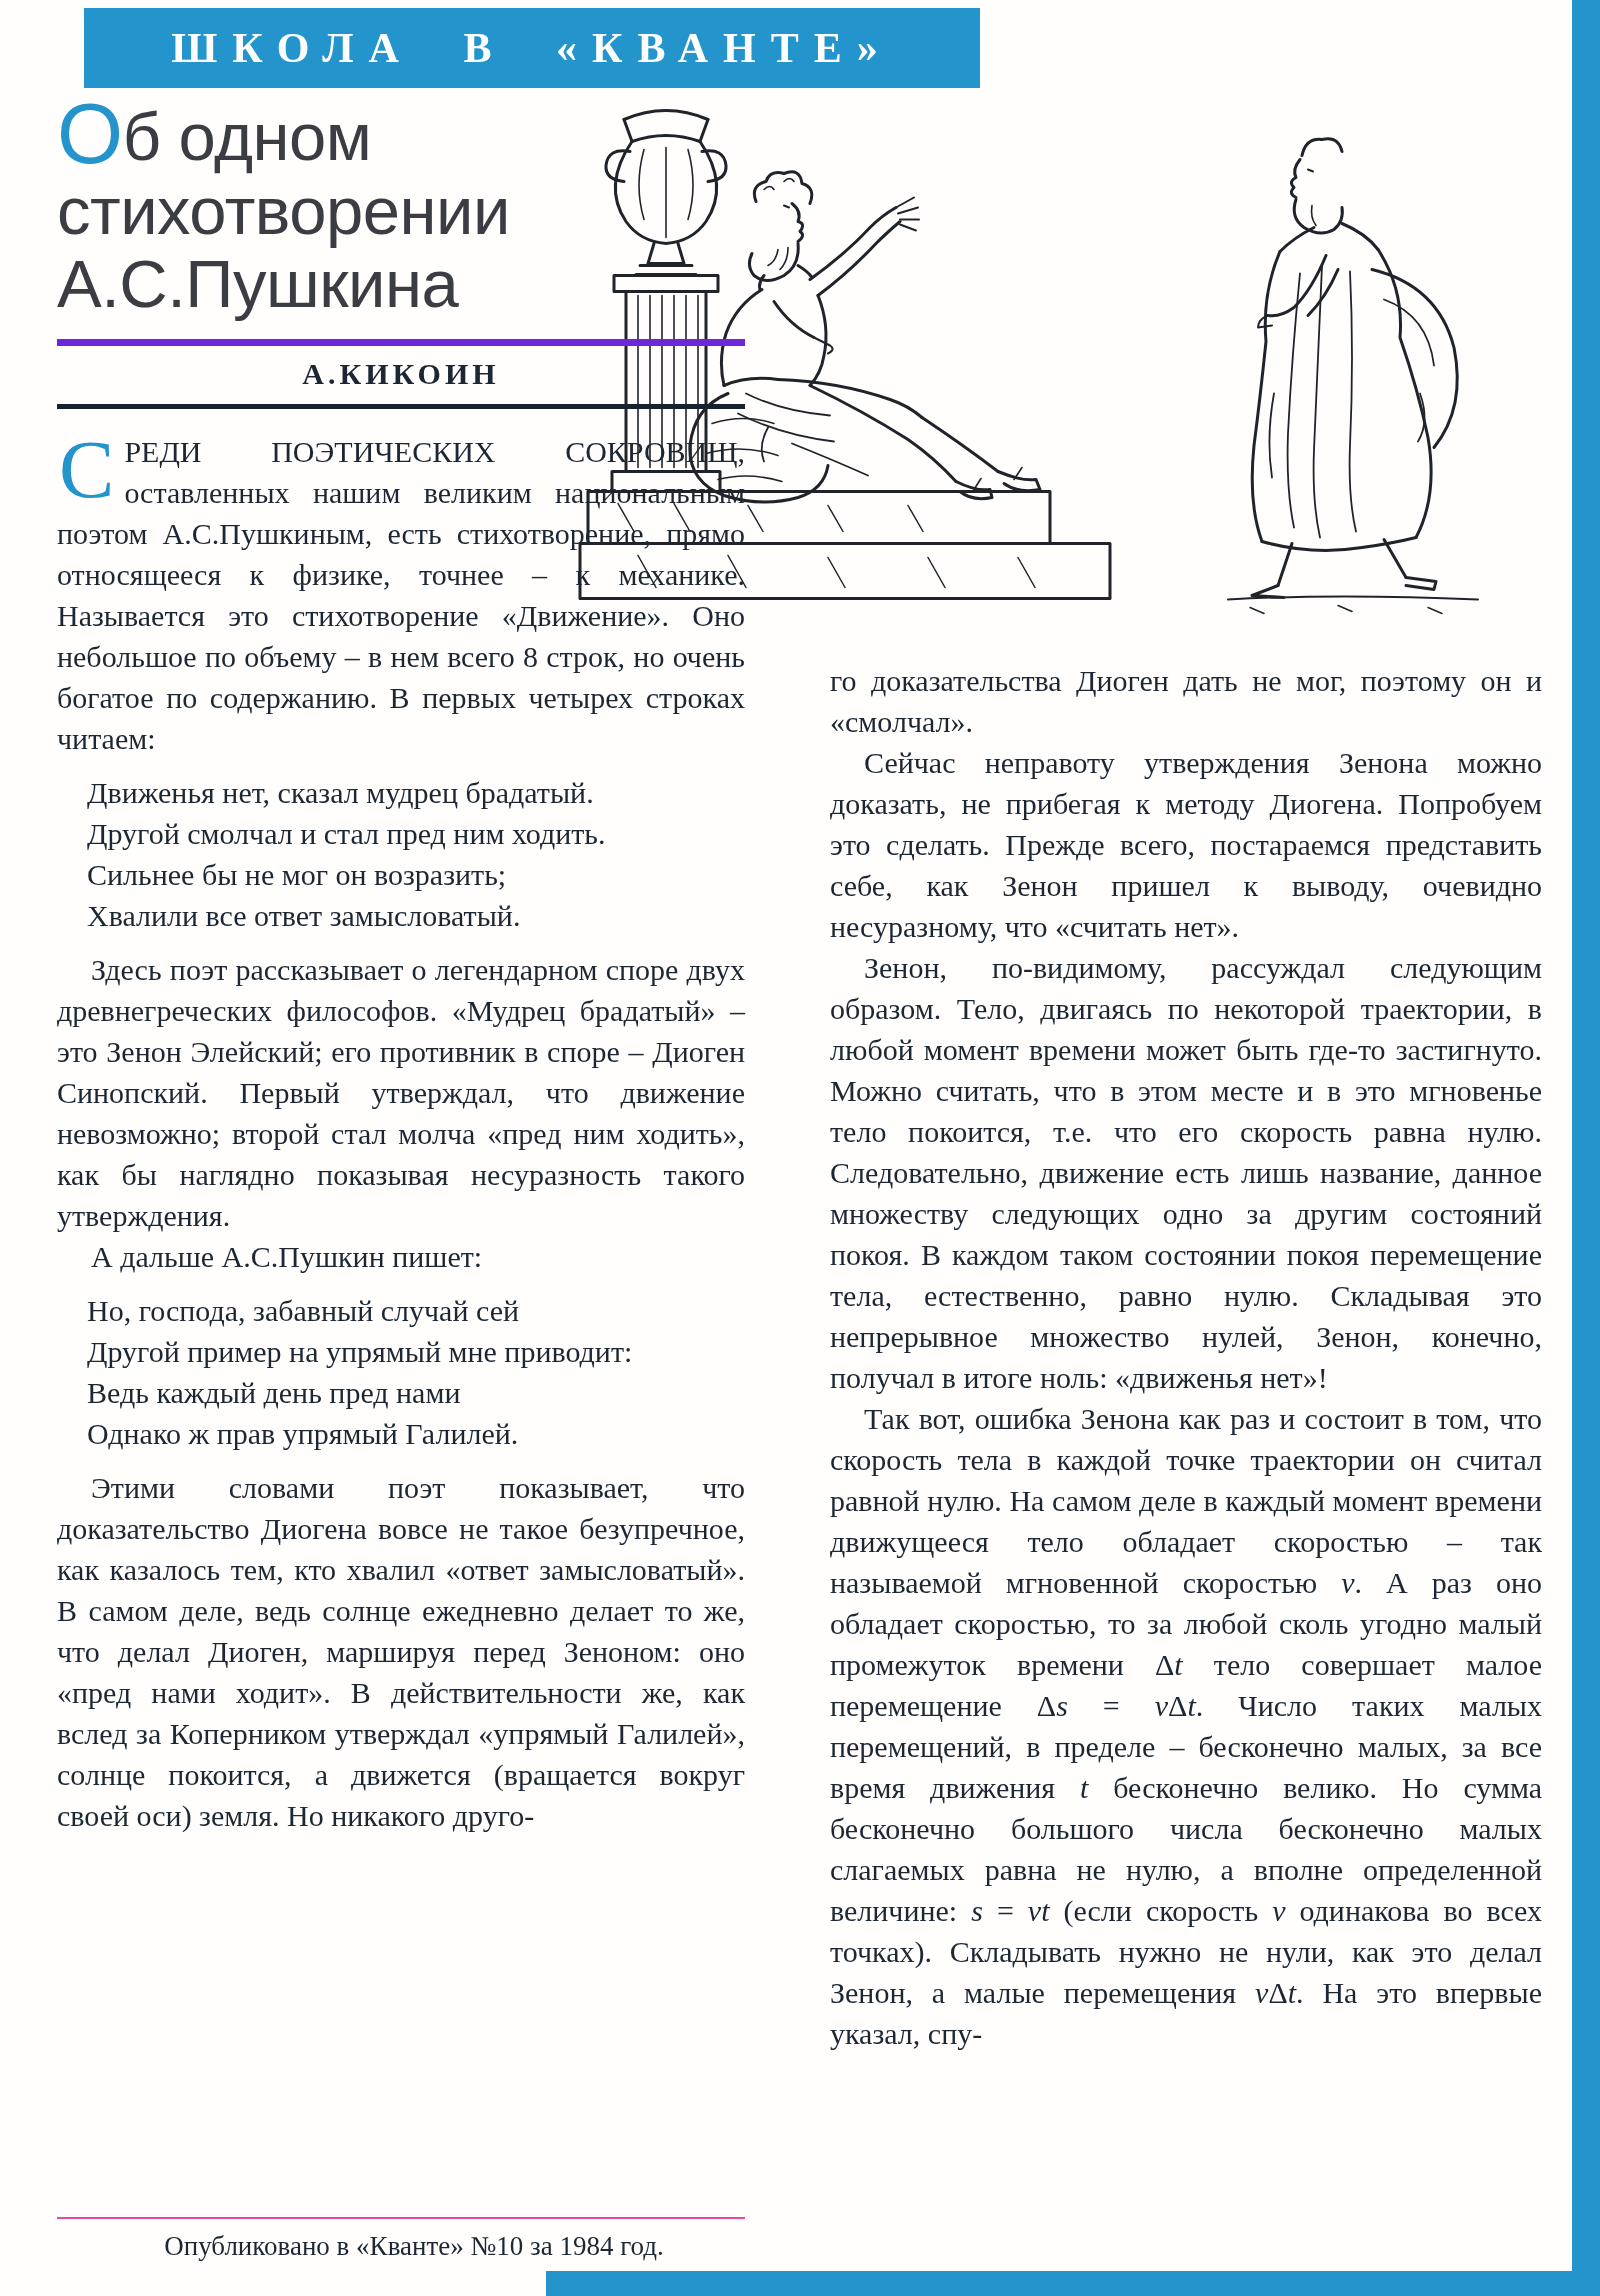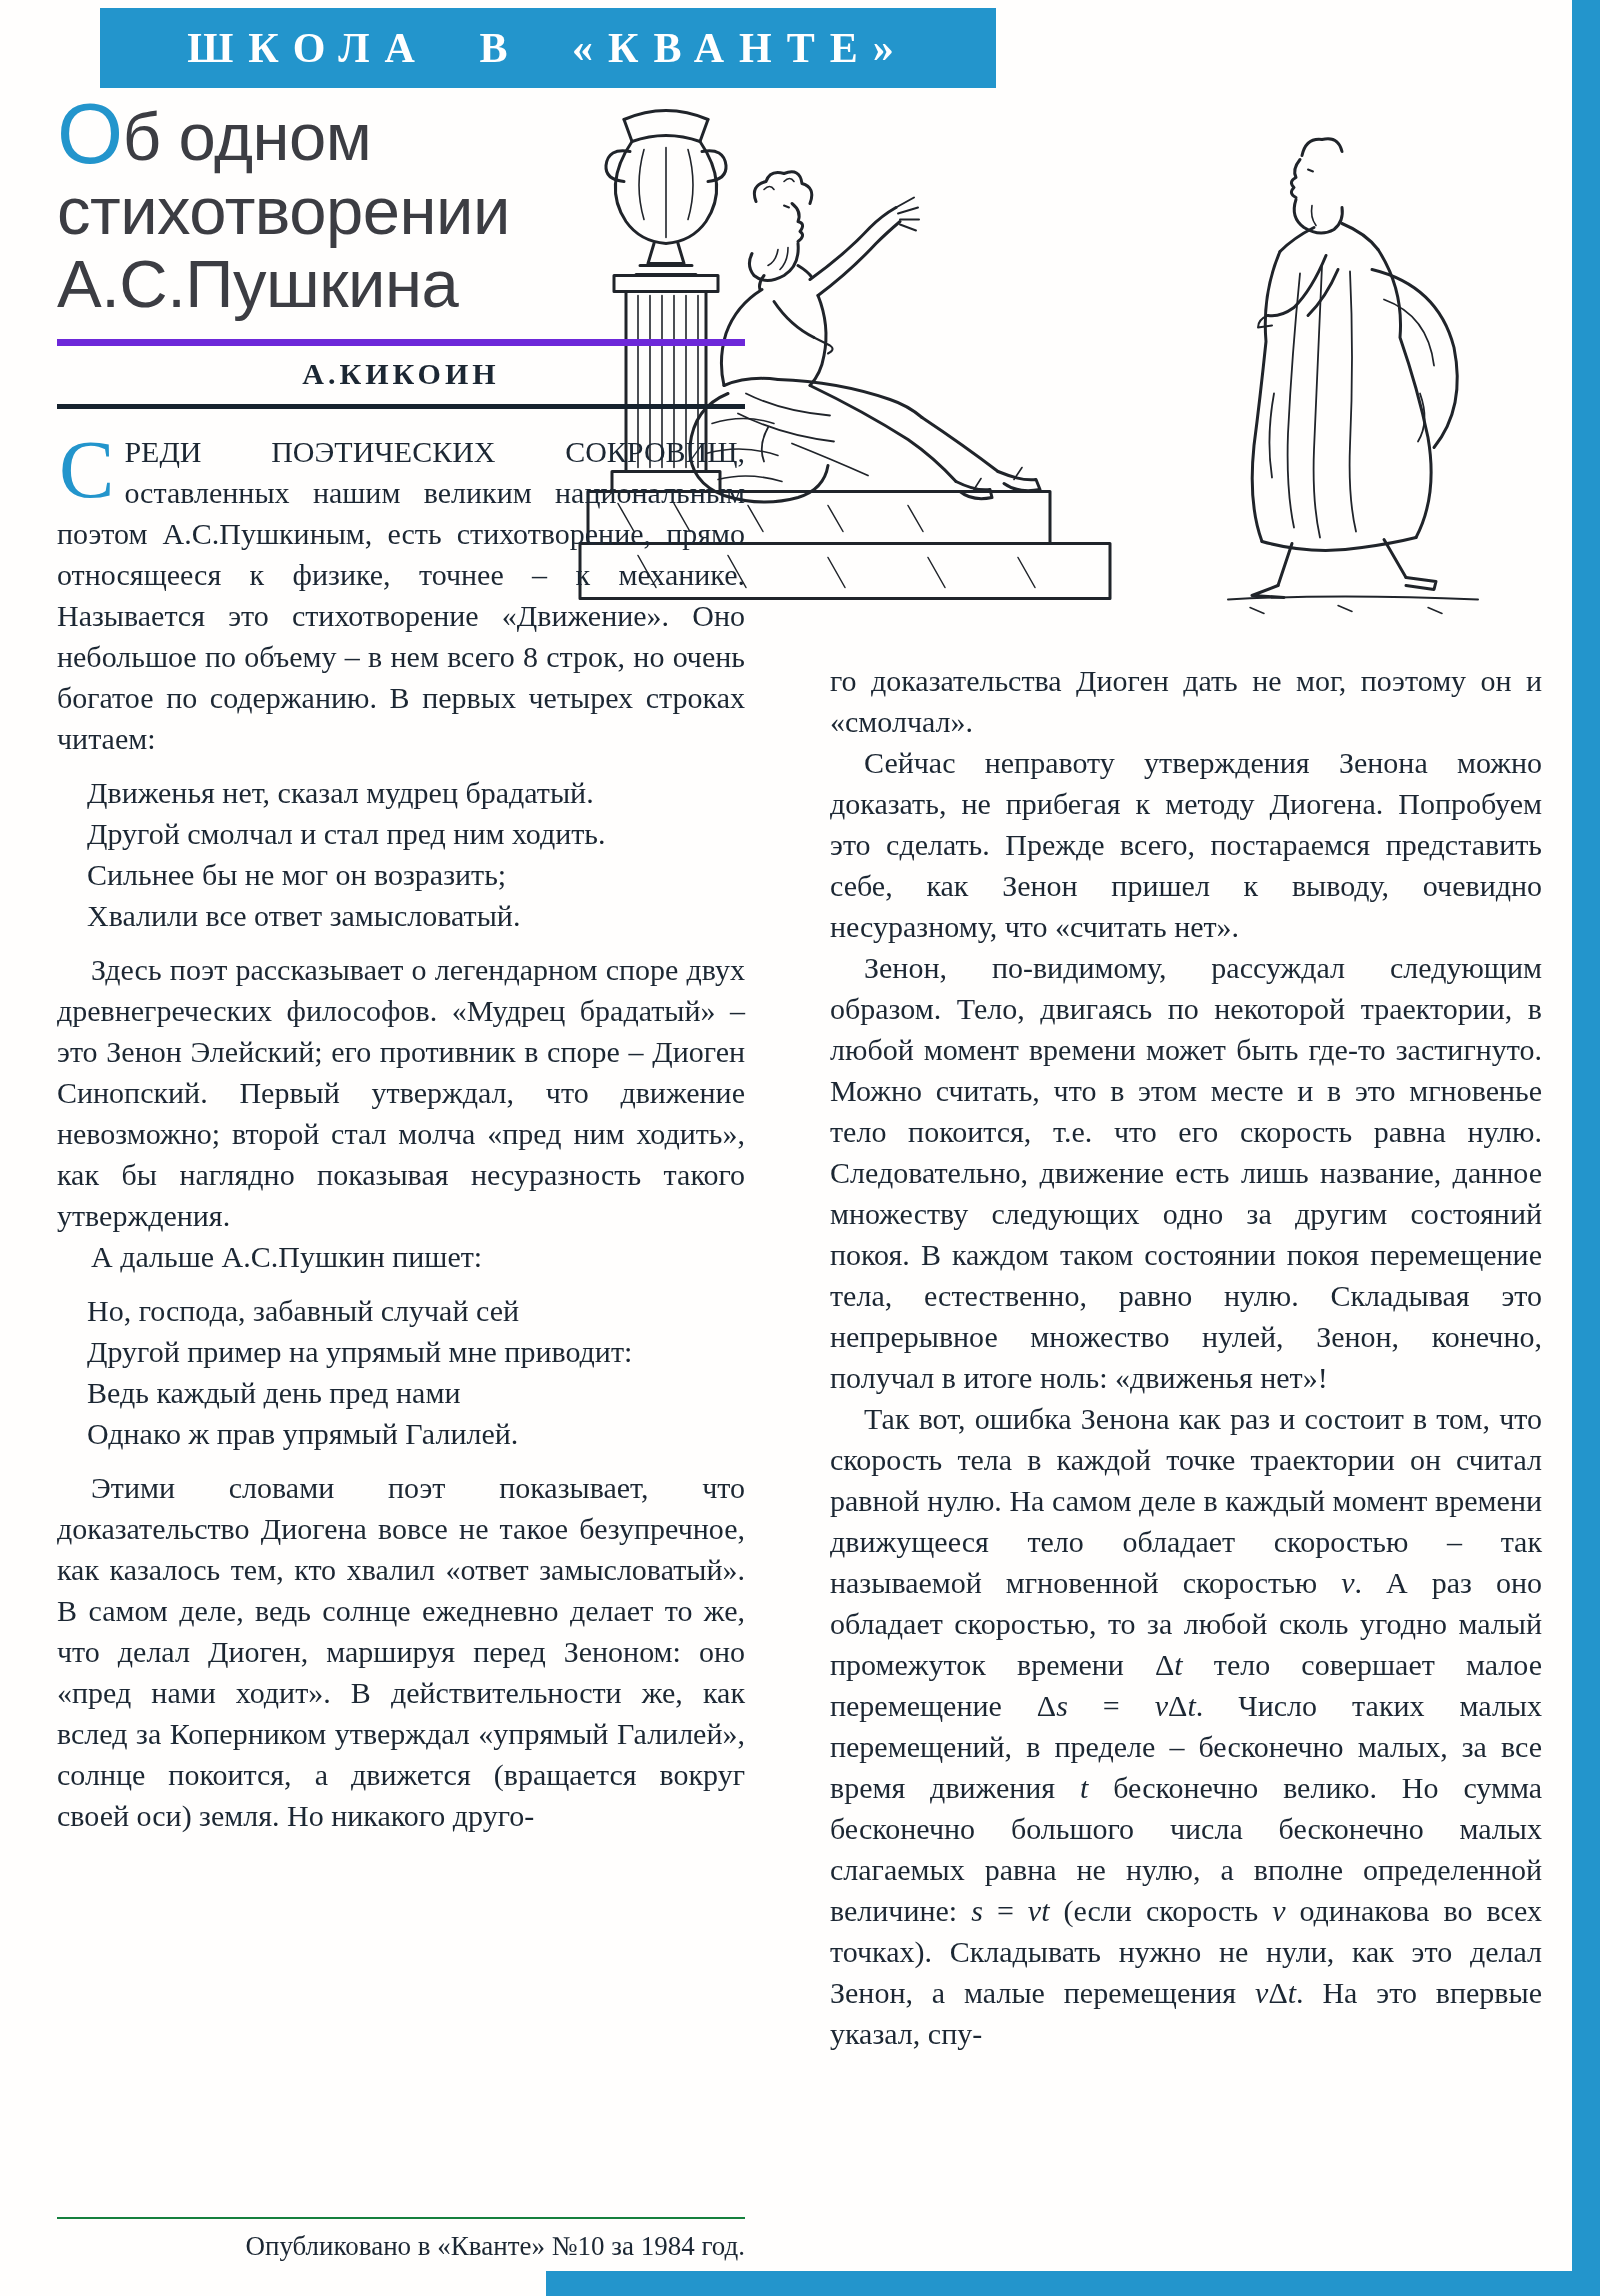--- a/index.html
+++ b/index.html
@@ -9,21 +9,21 @@
   }
   html,body{ background:#ffffff; }
   .page{
     position:relative; width:1600px; height:2296px;
     background:#fffefd; overflow:hidden;
     font-family:"Liberation Serif","DejaVu Serif",serif;
     color:var(--ink);
   }
   
   .banner{
-    position:absolute; left:100px; top:8px; width:896px; height:80px;
+    position:absolute; left:84px; top:8px; width:896px; height:80px;
     background:var(--accent);
     display:flex; align-items:center; justify-content:center;
   }
   .banner span{
     color:#ffffff; font-weight:bold; font-size:42px;
     letter-spacing:15px; word-spacing:24px; white-space:nowrap;
   }
   
   .edge-right{ position:absolute; top:0; right:0; width:28px; height:2296px; background:var(--accent); }
   .edge-bottom{ position:absolute; left:546px; right:0; bottom:0; height:25px; background:var(--accent); }
@@ -53,23 +53,23 @@
   .body p{ text-align:justify; }
   .indent{ text-indent:34px; }
   .dropcap{
     float:left; color:var(--accent);
     font-size:83px; line-height:64px; padding:6px 10px 0 2px;
   }
   .poem{ margin:13px 0 13px 30px; }
   .poem-indent{ padding-left:308px; }
   .footnote{
     position:absolute; left:0; bottom:0; width:100%;
-    border-top:2px solid #15803d;
+    border-top:2px solid #ec4899;
     padding:12px 0 10px 0; font-size:27px; text-indent:26px;
-    text-align:right;
+    text-align:center;
   }
   .illustration{ position:absolute; left:578px; top:92px; width:967px; height:548px; }
   .illustration svg{ display:block; width:100%; height:100%; }
   i{ font-style:italic; }
 </style>
 </head>
 <body>
 
 <div class="page">
 

